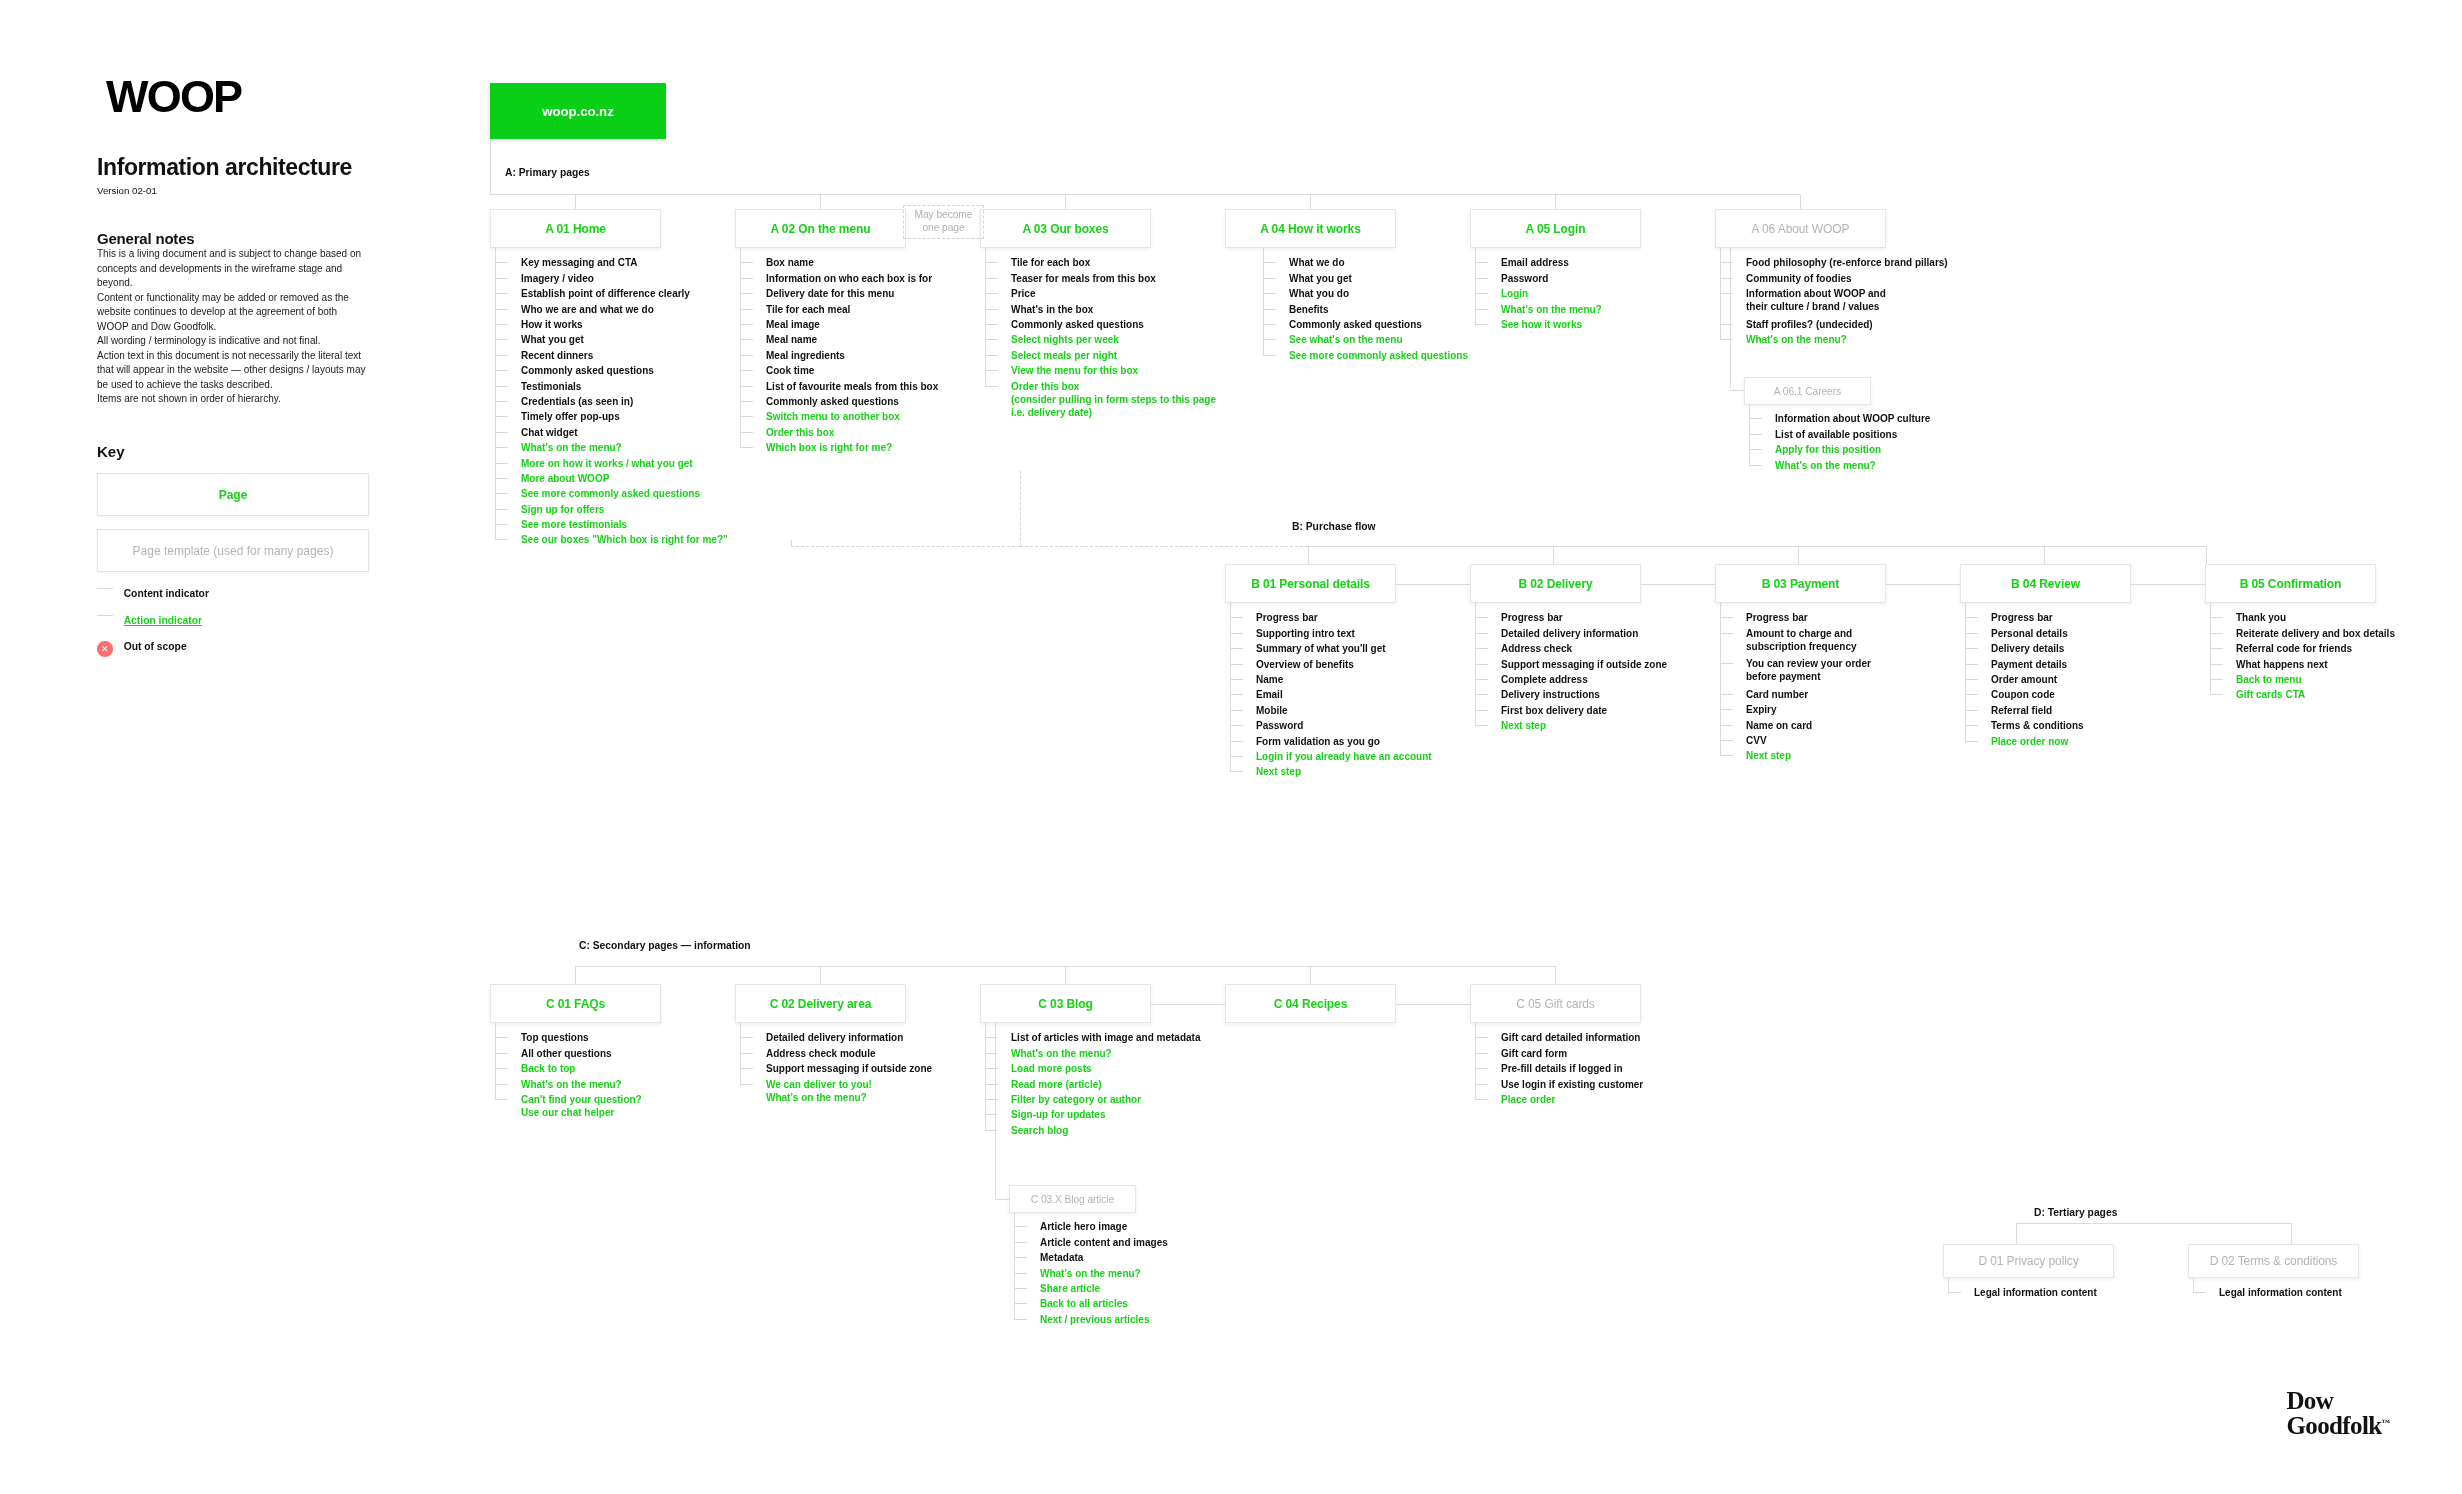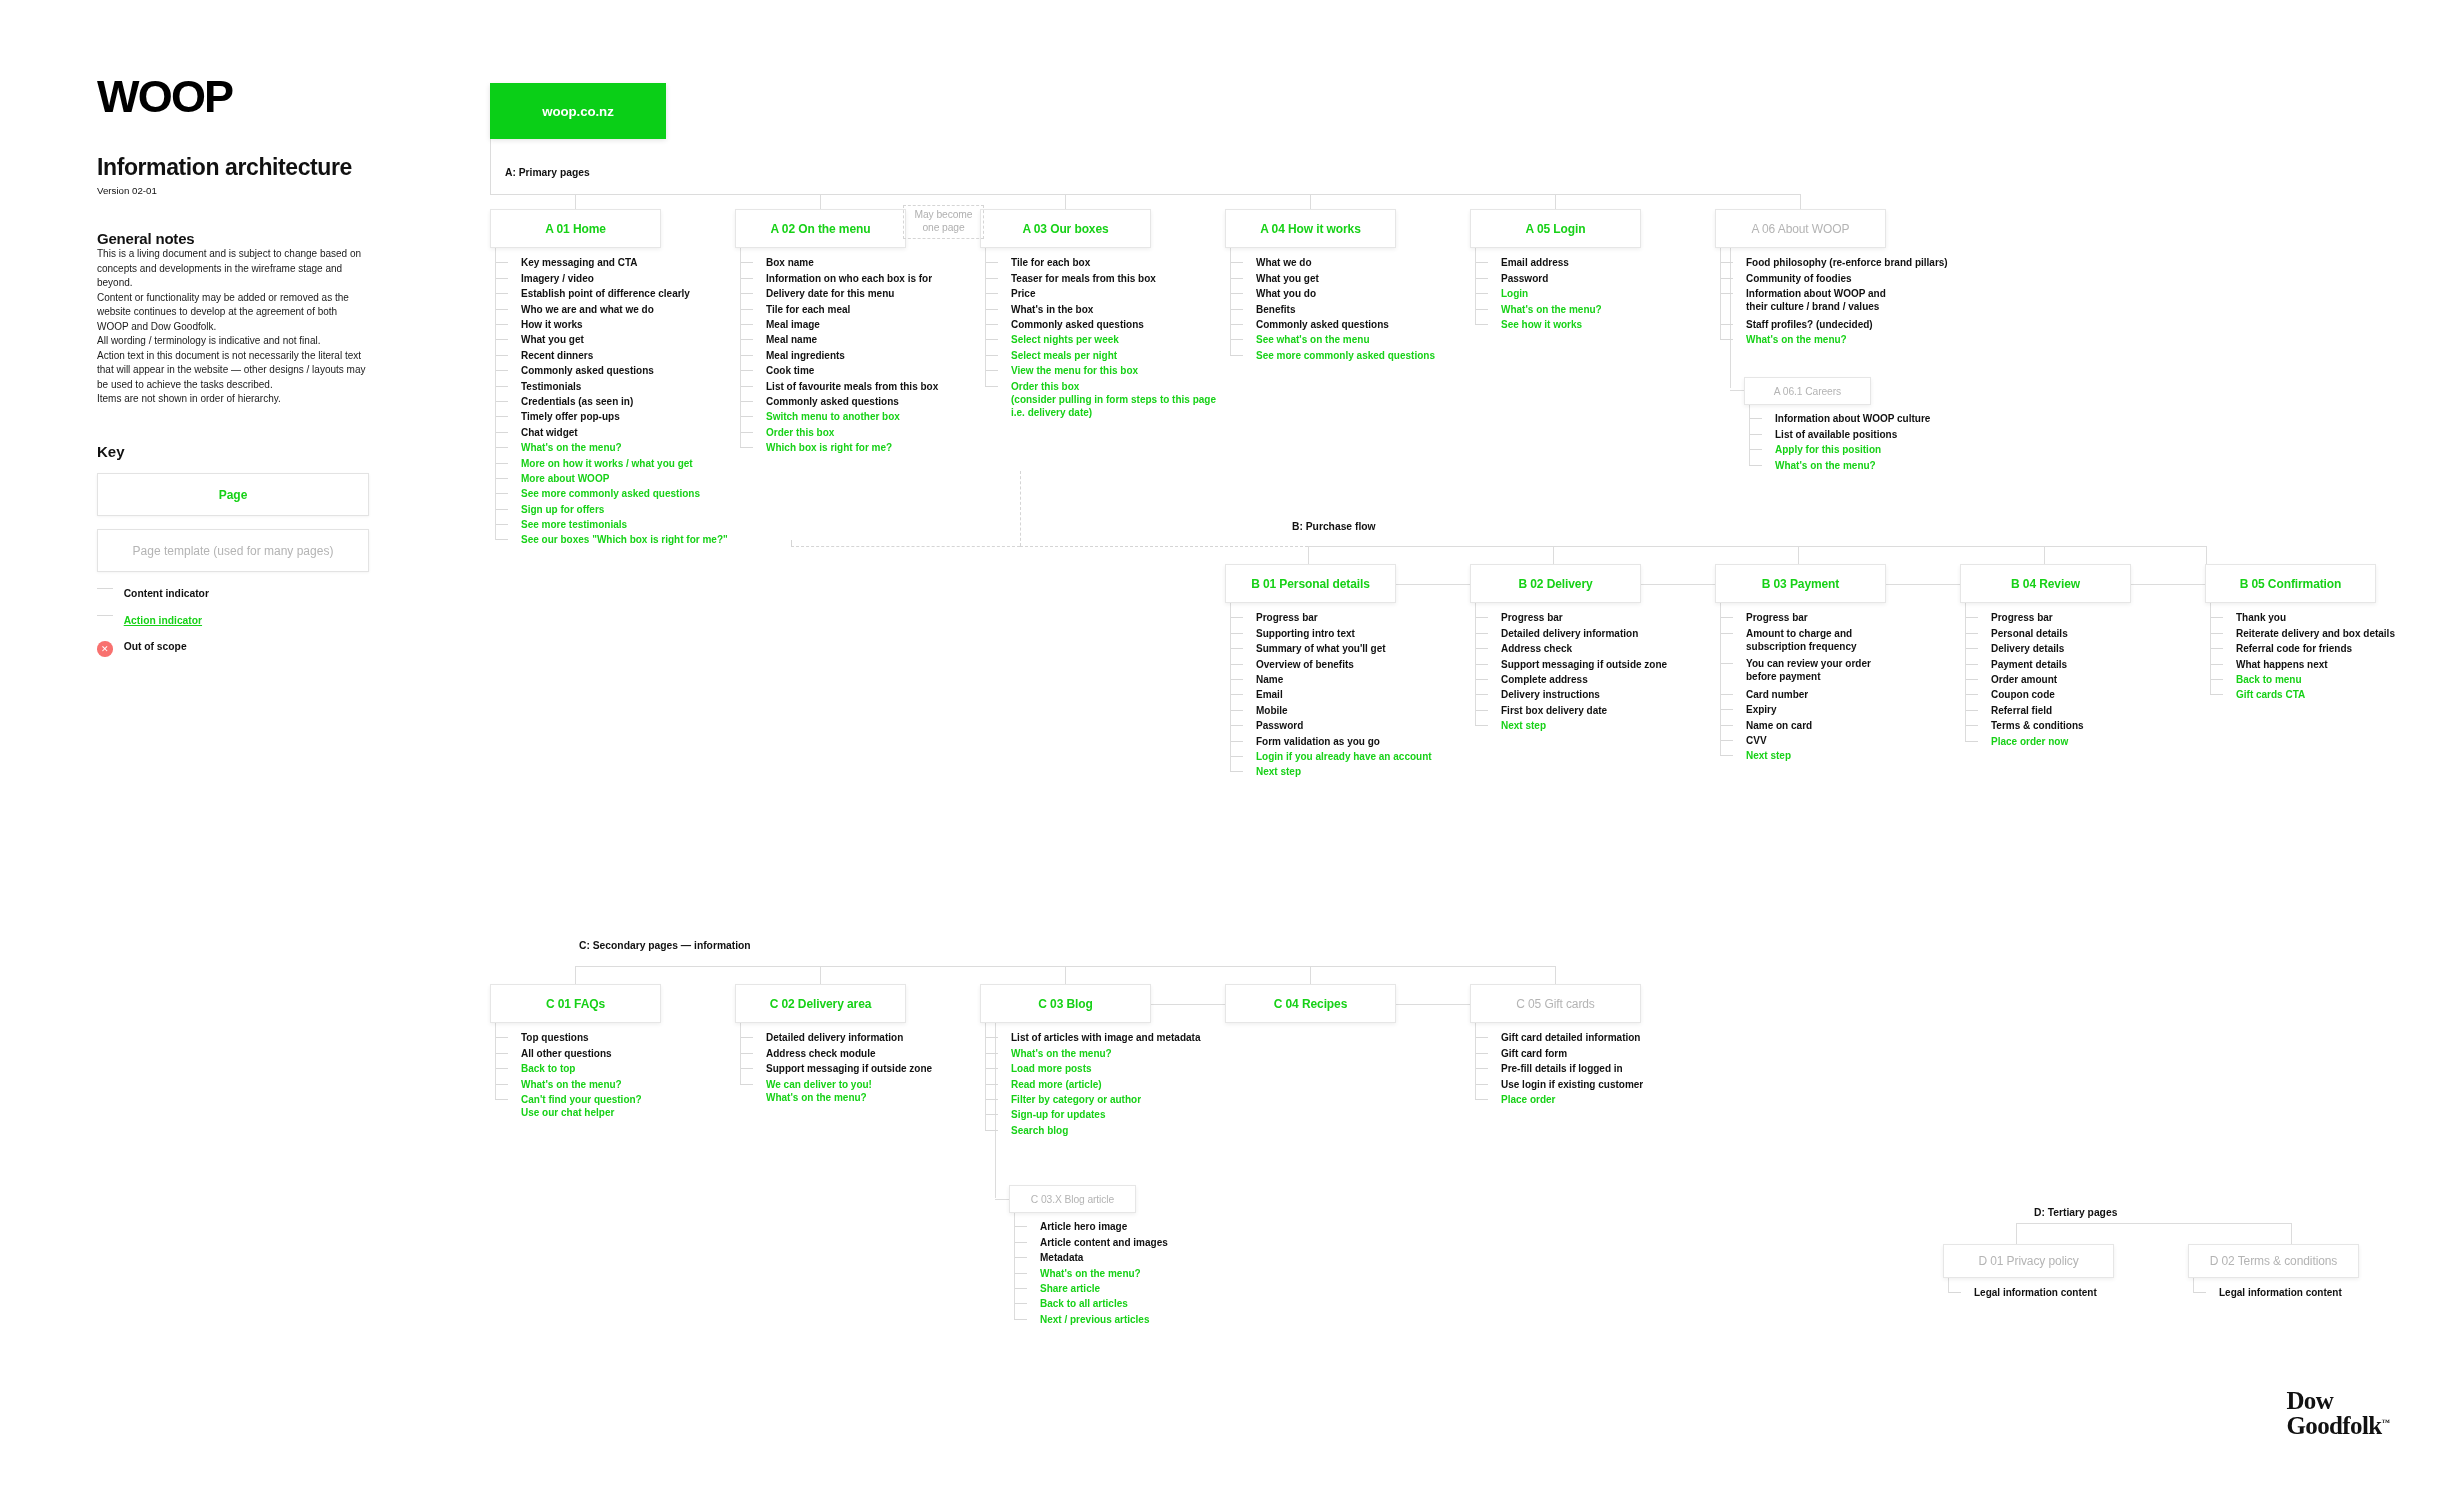--- a/index.html
+++ b/index.html
@@ -9,21 +9,21 @@
     font-family: "Liberation Sans", sans-serif;
     color: #111111;
     overflow: hidden;
   }
   #canvas { position: relative; width: 2462px; height: 1494px; }
 
   
   #info-panel { position: absolute; left: 97px; top: 77px; width: 284px; }
   .brand-logo {
     font-size: 45px; font-weight: 700; letter-spacing: -1.8px;
-    line-height: 0.9; color: #000;
+    line-height: 0.9; color: #000; margin-left: 9px;
   }
   .doc-title { margin-top: 36px; font-size: 23px; font-weight: 700; letter-spacing: -0.4px; }
   .doc-version { margin-top: 4.8px; font-size: 9.7px; font-weight: 400; color: #111; }
   .section-head { margin-top: 34px; font-size: 15px; font-weight: 700; letter-spacing: -0.2px; }
   .note-p { margin-top: 0; font-size: 10px; line-height: 1.45; font-weight: 400; color: #1a1a1a; max-width: 273px; }
   .key-head { margin-top: 36px; font-size: 15px; font-weight: 700; }
 
   .key-box {
     margin-top: 13.3px; width: 272px; height: 43px;
     background: #fff; border: 0.6px solid #e3e3e3;
@@ -441,21 +441,21 @@
         <span class="txt">View the menu for this box</span>
       </div>
       <div class="item action" style="position: absolute; top: 132px; left: 0px; width: 241px;">
         <span class="tick"></span>
         <span class="txt">Order this box
 (consider pulling in form steps to this page
 i.e. delivery date)</span>
       </div>
       <div class="spine" style="left: 4.8px; top: 0px; height: 138px;"></div>
     </div>
-  <div class="items" style="left: 1225px; top: 248px; width: 241px; height: 122px;">
+  <div class="items" style="left: 1258px; top: 248px; width: 241px; height: 122px;">
       <div class="item" style="position: absolute; top: 8.4px; left: 0px; width: 241px;">
         <span class="tick"></span>
         <span class="txt">What we do</span>
       </div>
       <div class="item" style="position: absolute; top: 24px; left: 0px; width: 241px;">
         <span class="tick"></span>
         <span class="txt">What you get</span>
       </div>
       <div class="item" style="position: absolute; top: 39px; left: 0px; width: 241px;">
         <span class="tick"></span>

